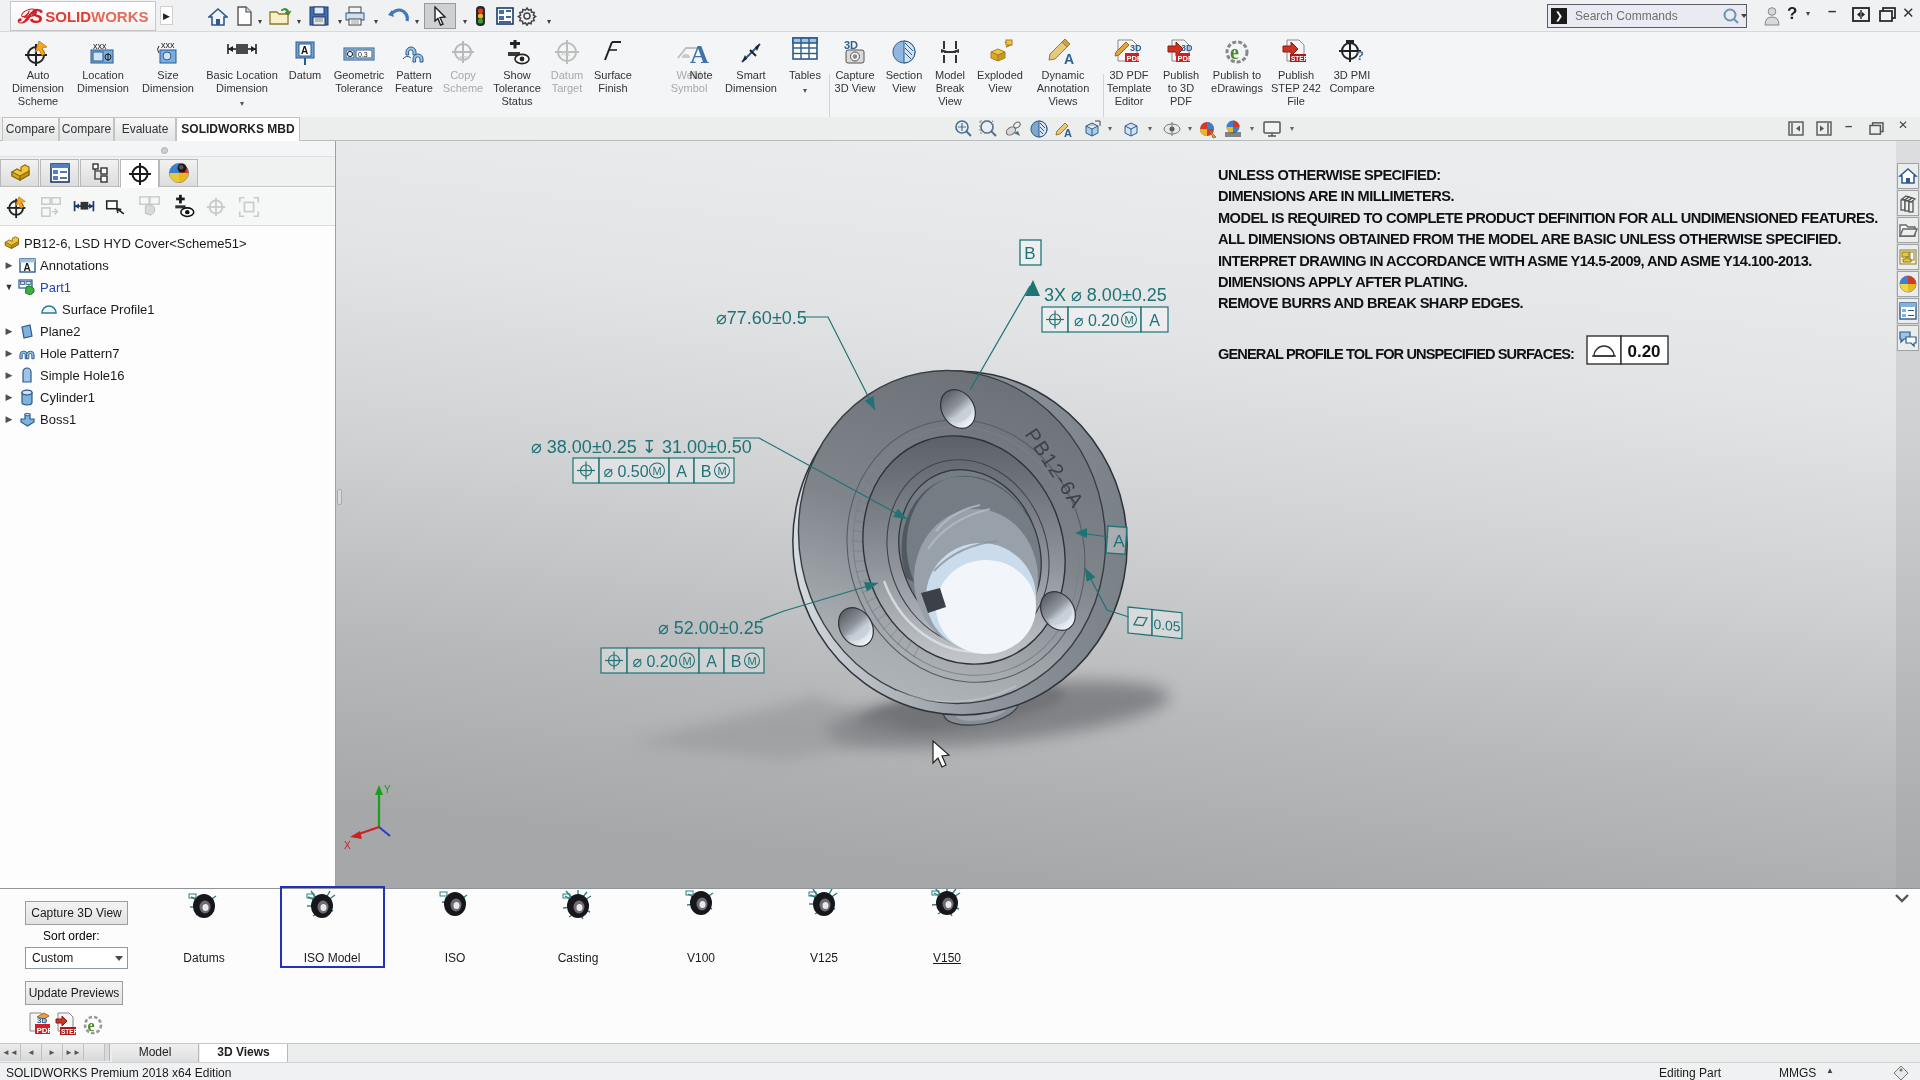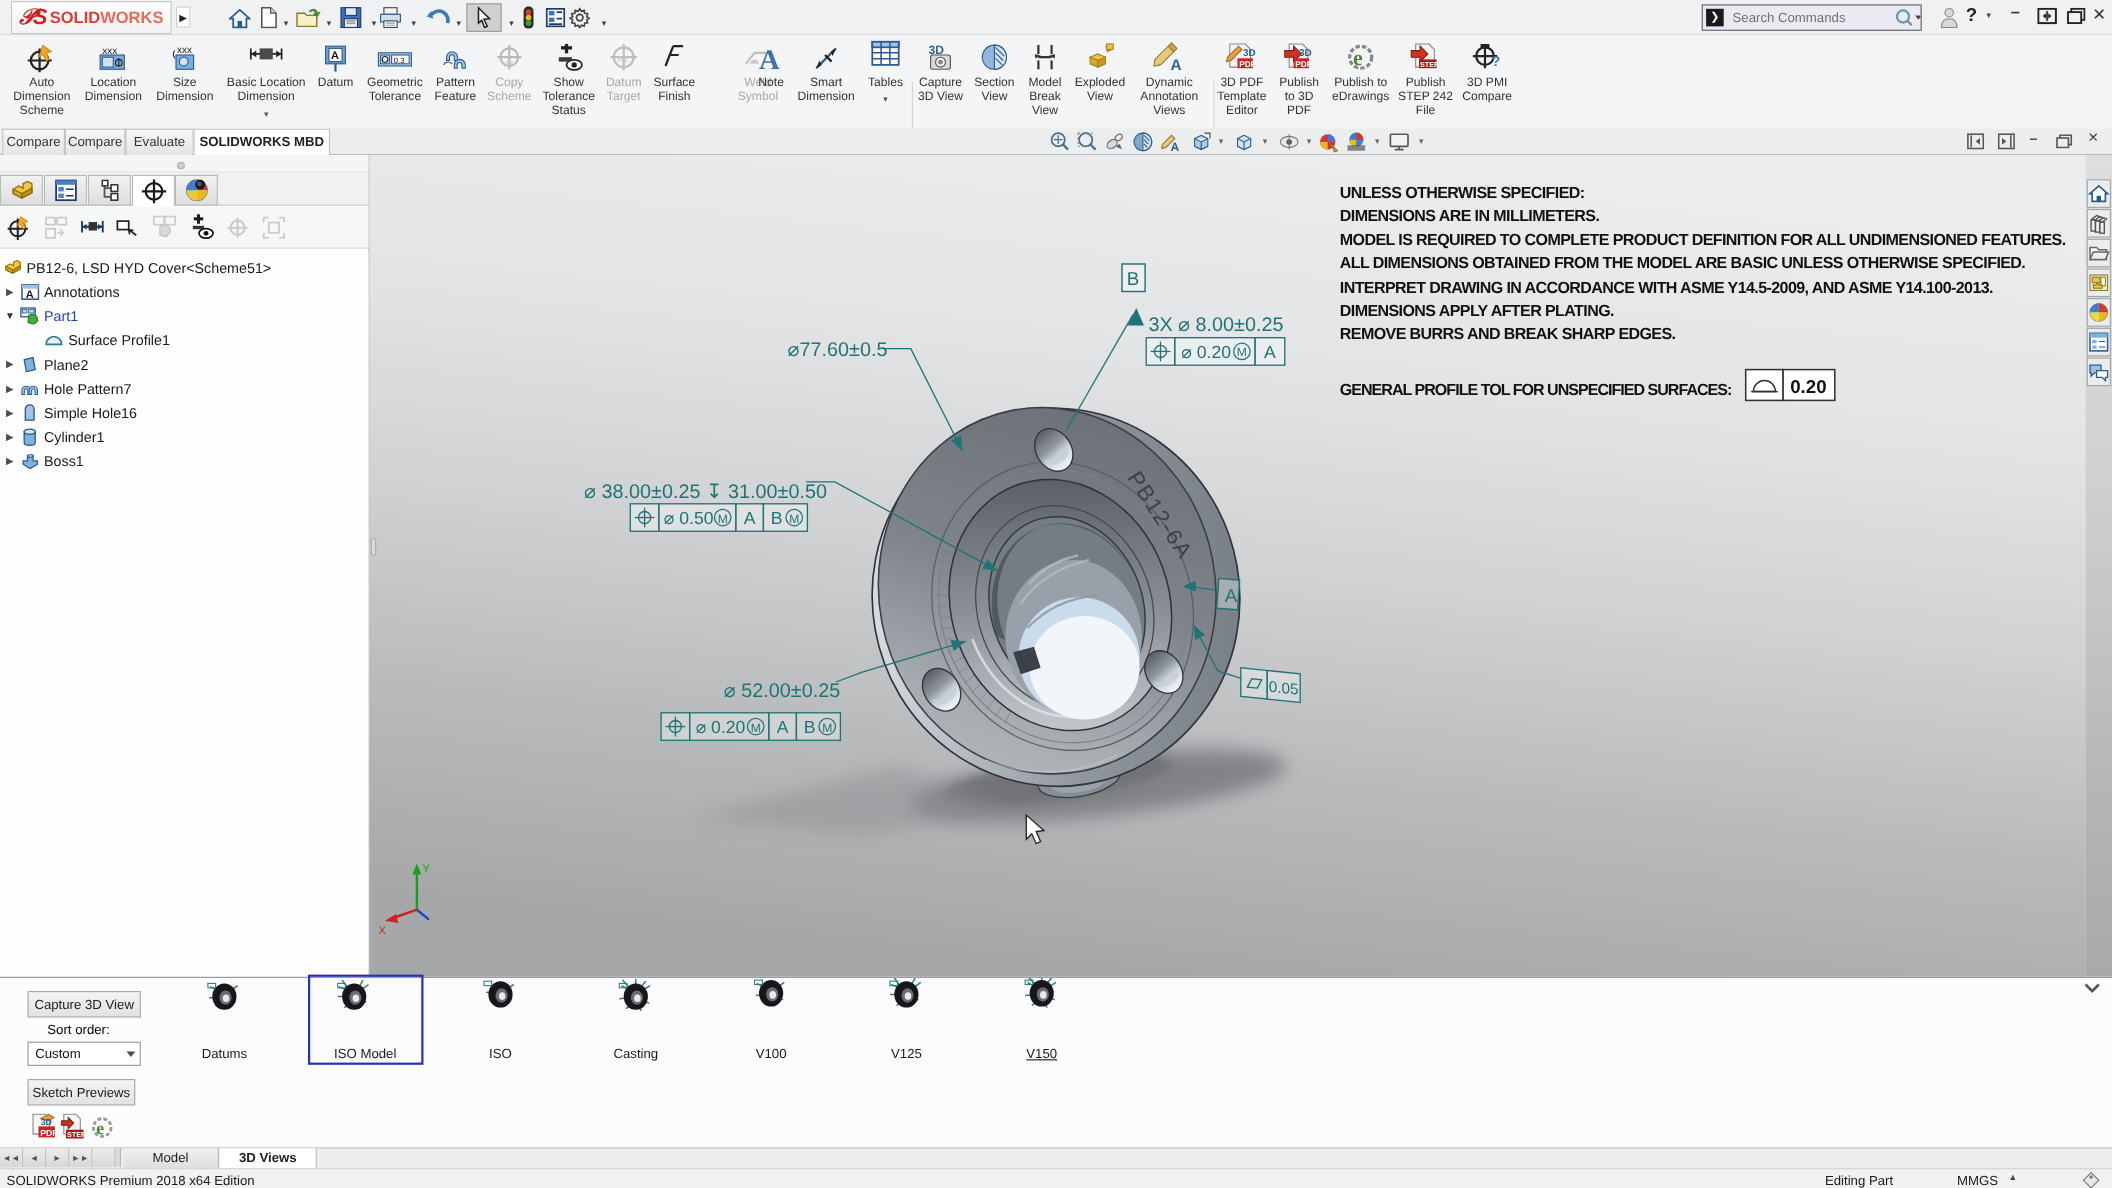--- a/index.html
+++ b/index.html
@@ -1098,21 +1098,21 @@
         <ellipse cx="0" cy="0" rx="11" ry="12" fill="#17171b"></ellipse>
         <ellipse cx="1" cy="1" rx="5.5" ry="6.5" fill="#6c6c74"></ellipse>
         <ellipse cx="1.5" cy="1.5" rx="3" ry="3.5" fill="#e9e9ed"></ellipse>
         <rect x="-15" y="-12" width="7" height="4" fill="none" stroke="#2e8080" stroke-width="1"></rect>
       </g>
     </svg>
   </div>
 <div class="wbtn" style="left:25px; top:901px; width:103px; height:24px; line-height:22px;">Capture 3D View</div>
 <div id="sortlabel">Sort order:</div>
 <div id="combo">Custom<div class="ca"></div></div>
-<div class="wbtn" style="left:25px; top:981px; width:98px; height:24px; line-height:22px;">Sketch Previews</div>
+<div class="wbtn" style="left:25px; top:981px; width:98px; height:24px; line-height:22px;">Update Previews</div>
 <div class="thumblabel" style="left:144px;">Datums</div>
 <div class="thumblabel" style="left:272px;">ISO Model</div>
 <div class="thumblabel" style="left:395px;">ISO</div>
 <div class="thumblabel" style="left:518px;">Casting</div>
 <div class="thumblabel" style="left:641px;">V100</div>
 <div class="thumblabel" style="left:764px;">V125</div>
 <div class="thumblabel" style="left:887px;text-decoration:underline;">V150</div>
 <div id="selbox"></div>
 
 <div id="doctabs"></div>

